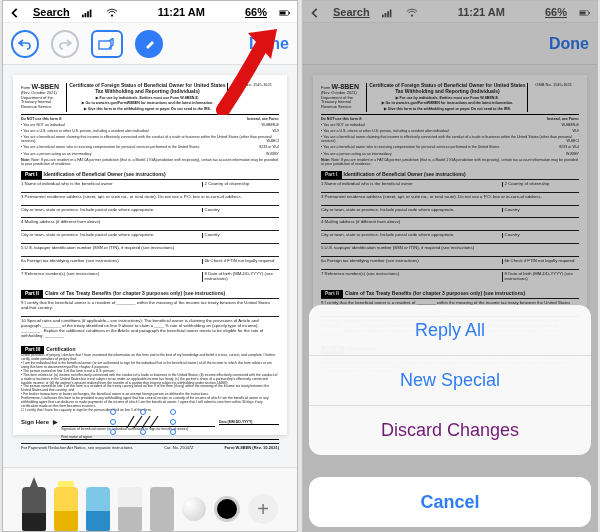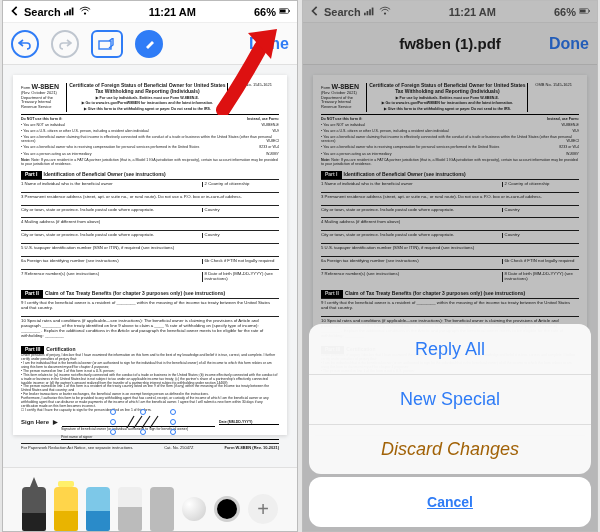--- a/index.html
+++ b/index.html
@@ -18,21 +18,21 @@
   }
   .phone.left { left: 2px; }
   .phone.right { left: 302px; }
 
   
   .status-bar {
     height: 22px; display: flex; align-items: center; justify-content: space-between;
     padding: 0 6px; font-size: 11px; font-weight: 600;
     border-bottom: 1px solid #eee;
   }
-  .sb-left, .sb-right { display: flex; align-items: flex-start; gap: 3px; }
+  .sb-left, .sb-right { display: flex; align-items: flex-end; gap: 12px; text-decoration: underline; }
   .sb-icon { width: 12px; height: 10px; }
   .sb-icon svg { width: 100%; height: 100%; }
   .phone.right .status-bar { color: #555; }
 
   
   .toolbar {
     height: 42px; display: flex; align-items: center; justify-content: space-between;
     padding: 0 8px; border-bottom: 1px solid #e0e0e0;
     background: #fafafa;
   }
@@ -126,36 +126,36 @@
   }
   .add-btn {
     width: 30px; height: 30px; border-radius: 50%; background: #efefef;
     display: flex; align-items: center; justify-content: center;
     font-size: 20px; color: #777; margin-bottom: 7px;
   }
 
   
   .action-sheet {
     position: absolute; left: 6px; right: 6px; bottom: 4px;
-    display: flex; flex-direction: column; gap: 3px;
+    display: flex; flex-direction: column; gap: 22px;
   }
   .sheet-group {
     background: rgba(250,250,250,0.97); border-radius: 12px; overflow: hidden;
   }
   .sheet-item {
     height: 50px; display: flex; align-items: center; justify-content: center;
     font-size: 18px; color: #2f7cf6; border-top: 0.5px solid #ddd;
     cursor: pointer;
   }
   .sheet-item:first-child { border-top: none; }
-  .sheet-item.destructive { color: #a16207; font-style: italic; }
+  .sheet-item.destructive { color: #701a75; }
   .sheet-cancel {
     background: #fff; border-radius: 12px; height: 50px;
     display: flex; align-items: center; justify-content: center;
-    font-size: 14px; font-weight: 600; color: #2f7cf6; cursor: pointer; text-decoration: underline;
+    font-size: 18px; font-weight: 600; color: #2f7cf6; cursor: pointer;
   }
 </style>
 </head>
 <body>
 
 <div class="phone left">
 
   <div class="status-bar">
     <div class="sb-left">
       <span class="sb-icon"><svg viewBox="0 0 10 12">
@@ -348,21 +348,20 @@
       <span class="sb-icon"><svg viewBox="0 0 20 10">
             <rect x="0" y="1" width="16" height="8" rx="2" fill="none" stroke="#555"></rect>
             <rect x="1.5" y="2.5" width="9.5" height="5" fill="#555"></rect>
             <rect x="16.5" y="3.5" width="1.5" height="3" fill="#555"></rect>
           </svg></span>
     </div>
   </div>
 
   <div class="toolbar right-tb">
     <span style="width:40px"></span>
-    <span class="tb-title">fw8ben (1).pdf</span>
     <span class="done-link">Done</span>
   </div>
 
   <div class="doc-area" style="position:relative">
     <div class="doc-page" style="filter:grayscale(20%)">
       <div class="form-header">
         <div class="col1"><span>Form</span> <span class="big">W-8BEN</span><br><span>(Rev. October 2021)</span><br><span>Department of the Treasury Internal Revenue Service</span></div>
         <div class="col2"><span>Certificate of Foreign Status of Beneficial Owner for United States Tax Withholding and Reporting (Individuals)</span><br><span class="small-note">▶ For use by individuals. Entities must use Form W-8BEN-E.</span><br><span class="small-note">▶ Go to www.irs.gov/FormW8BEN for instructions and the latest information.</span><br><span class="small-note">▶ Give this form to the withholding agent or payer. Do not send to the IRS.</span></div>
         <div class="col3">OMB No. 1545-1621</div>
       </div>

